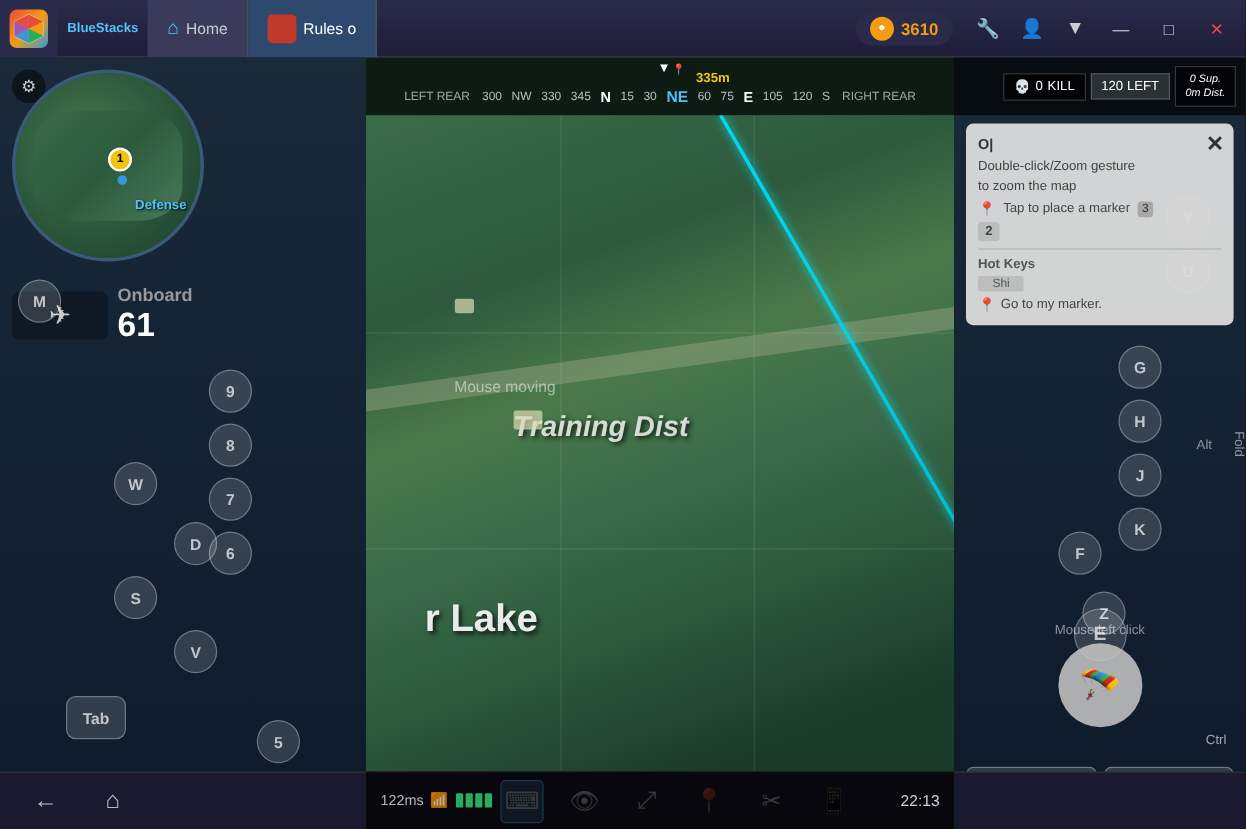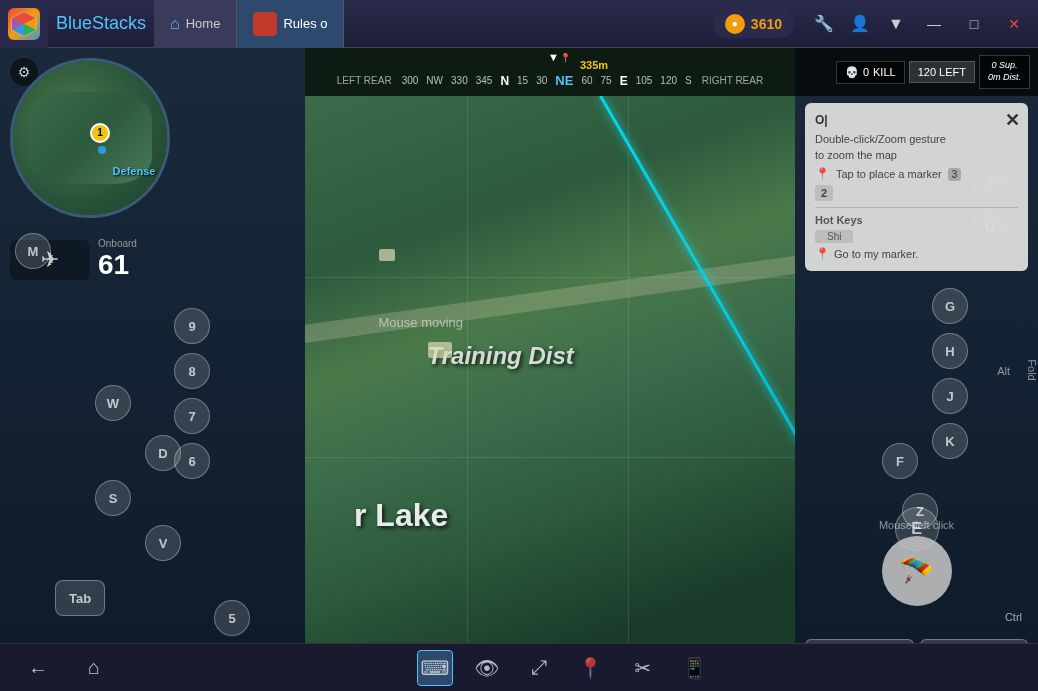--- a/index.html
+++ b/index.html
@@ -34,22 +34,22 @@
       border-radius: 6px;
       background: linear-gradient(135deg, #e74c3c, #f39c12, #3498db);
       display: flex;
       align-items: center;
       justify-content: center;
       font-size: 10px;
       font-weight: bold;
     }
     .title-brand {
       color: #4fc3f7;
-      font-size: 18px;
-      font-weight: normal;
+      font-size: 11px;
+      font-weight: bold;
       padding: 0 8px;
     }
     .tab-home {
       background: #3a3a5a;
       height: 48px;
       display: flex;
       align-items: center;
       padding: 0 16px;
       color: #ccc;
       font-size: 13px;
@@ -231,21 +231,22 @@
       justify-content: center;
       color: #ccc;
       font-size: 22px;
     }
     .onboard-info {
       display: flex;
       flex-direction: column;
     }
     .onboard-label {
       color: #999;
-      font-size: 10px;
+      font-size: 15px;
+      font-weight: bold;
     }
     .onboard-count {
       color: #fff;
       font-size: 28px;
       font-weight: bold;
     }
 
     
     .kbd-overlay {
       position: absolute;
@@ -809,20 +810,33 @@
 
       <div class="map-text-training">Training Dist</div>
       <div class="map-text-lake">r Lake</div>
 
       <div class="mouse-move-overlay">Mouse moving</div>
 
       <div style="position:absolute;top:28%;left:15%;width:16px;height:12px;background:rgba(220,220,180,0.7);border-radius:2px;"></div>
       <div style="position:absolute;top:45%;left:25%;width:24px;height:16px;background:rgba(220,220,180,0.7);border-radius:2px;"></div>
     </div>
 
+    <div class="game-bottom-bar">
+      <div class="ping-info">
+        <span>122ms</span>
+        <span>📶</span>
+        <div class="battery-bar">
+          <div class="battery-seg"></div>
+          <div class="battery-seg"></div>
+          <div class="battery-seg"></div>
+          <div class="battery-seg"></div>
+        </div>
+      </div>
+      <div class="time-display">22:13</div>
+    </div>
   </div>
 
   <div class="right-panel">
 
     <div class="hud-bar">
       <div class="kill-badge">
         <span class="skull">💀</span>
         <span>0</span>
         <span>KILL</span>
       </div>

